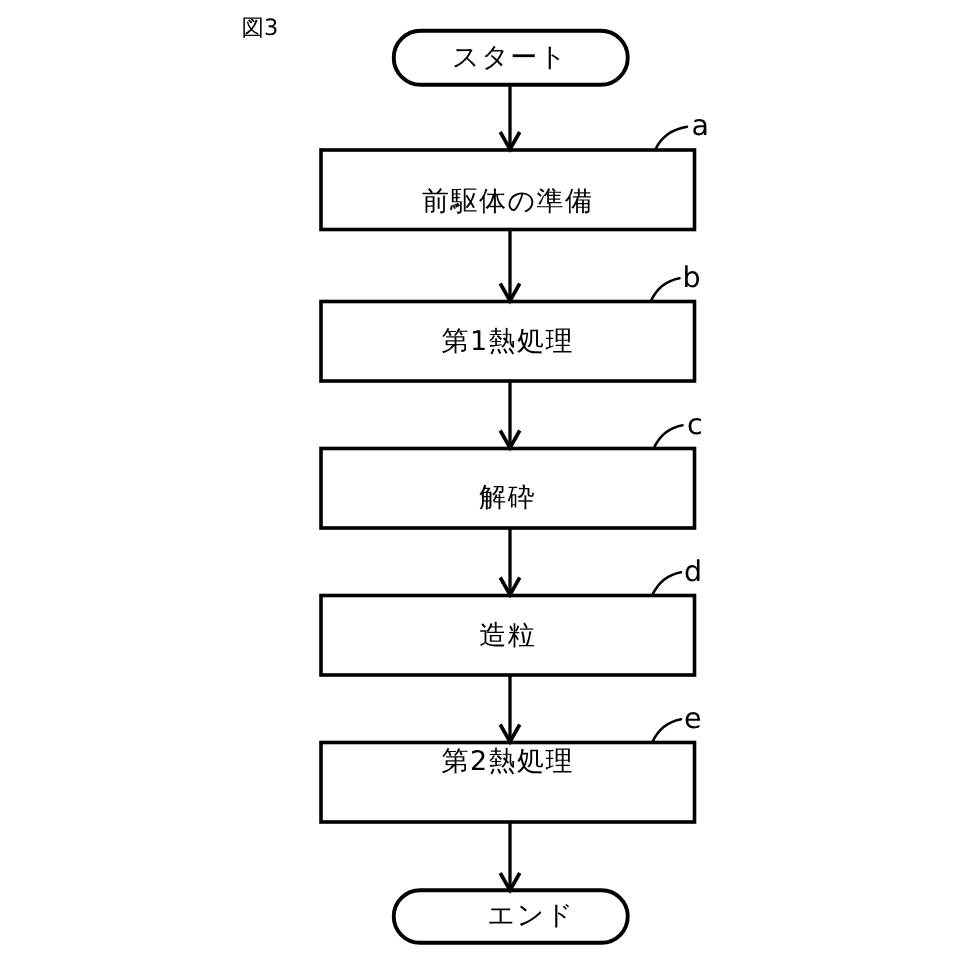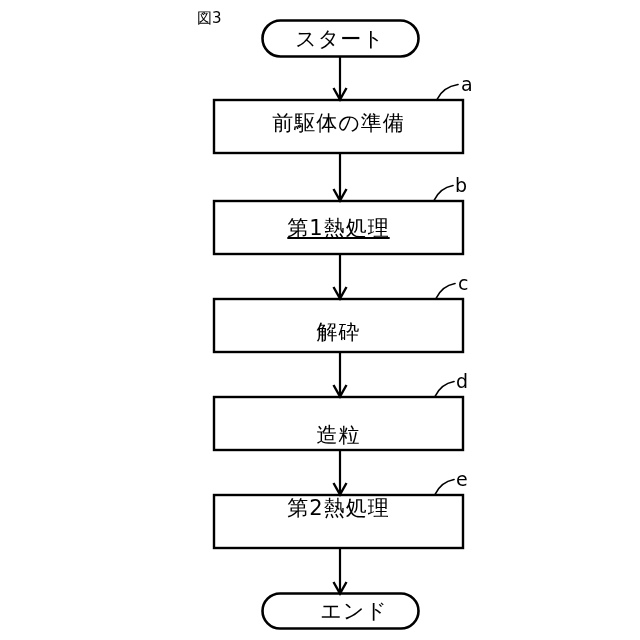--- a/index.html
+++ b/index.html
@@ -29,47 +29,46 @@
     height: 640px;
   }
   .fig-label {
     position: absolute;
     left: 161px;
     top: 9px;
     font-size: 15px;
     line-height: 18px;
     letter-spacing: 0px;
     white-space: nowrap;
-    margin-left: 36px;
   }
   .node-text {
     position: absolute;
     display: flex;
     align-items: center;
     justify-content: center;
-    font-size: 21px;
+    font-size: 18px;
     line-height: 20px;
     letter-spacing: 1px;
     white-space: nowrap;
     text-align: left;
   }
   .ref-label {
     position: absolute;
     font-size: 19px;
     line-height: 20px;
     white-space: nowrap;
   }
   
   .t-start { left: 262px; top: 20px;  width: 156px; height: 37px; }
   .t-end   { left: 262px; top: 592px; width: 184px; height: 37px; }
   
-  .p-a { left: 213px; top: 95px;  width: 251px; height: 55px; }
-  .p-b { left: 213px; top: 200px; width: 251px; height: 55px; text-decoration: underline; }
+  .p-a { left: 213px; top: 107px;  width: 251px; height: 55px; }
+  .p-b { left: 213px; top: 200px; width: 251px; height: 55px; }
   .p-c { left: 213px; top: 298px; width: 251px; height: 68px; }
-  .p-d { left: 213px; top: 396px; width: 251px; height: 55px; margin-top: 11px; }
+  .p-d { left: 213px; top: 396px; width: 251px; height: 55px; }
   .p-e { left: 213px; top: 480px; width: 251px; height: 55px; }
   
   .r-a { left: 461px; top: 74px; }
   .r-b { left: 455px; top: 175px; }
   .r-c { left: 458px; top: 273px; }
   .r-d { left: 456px; top: 371px; }
   .r-e { left: 456px; top: 469px; }
 </style>
 </head>
 <body>

